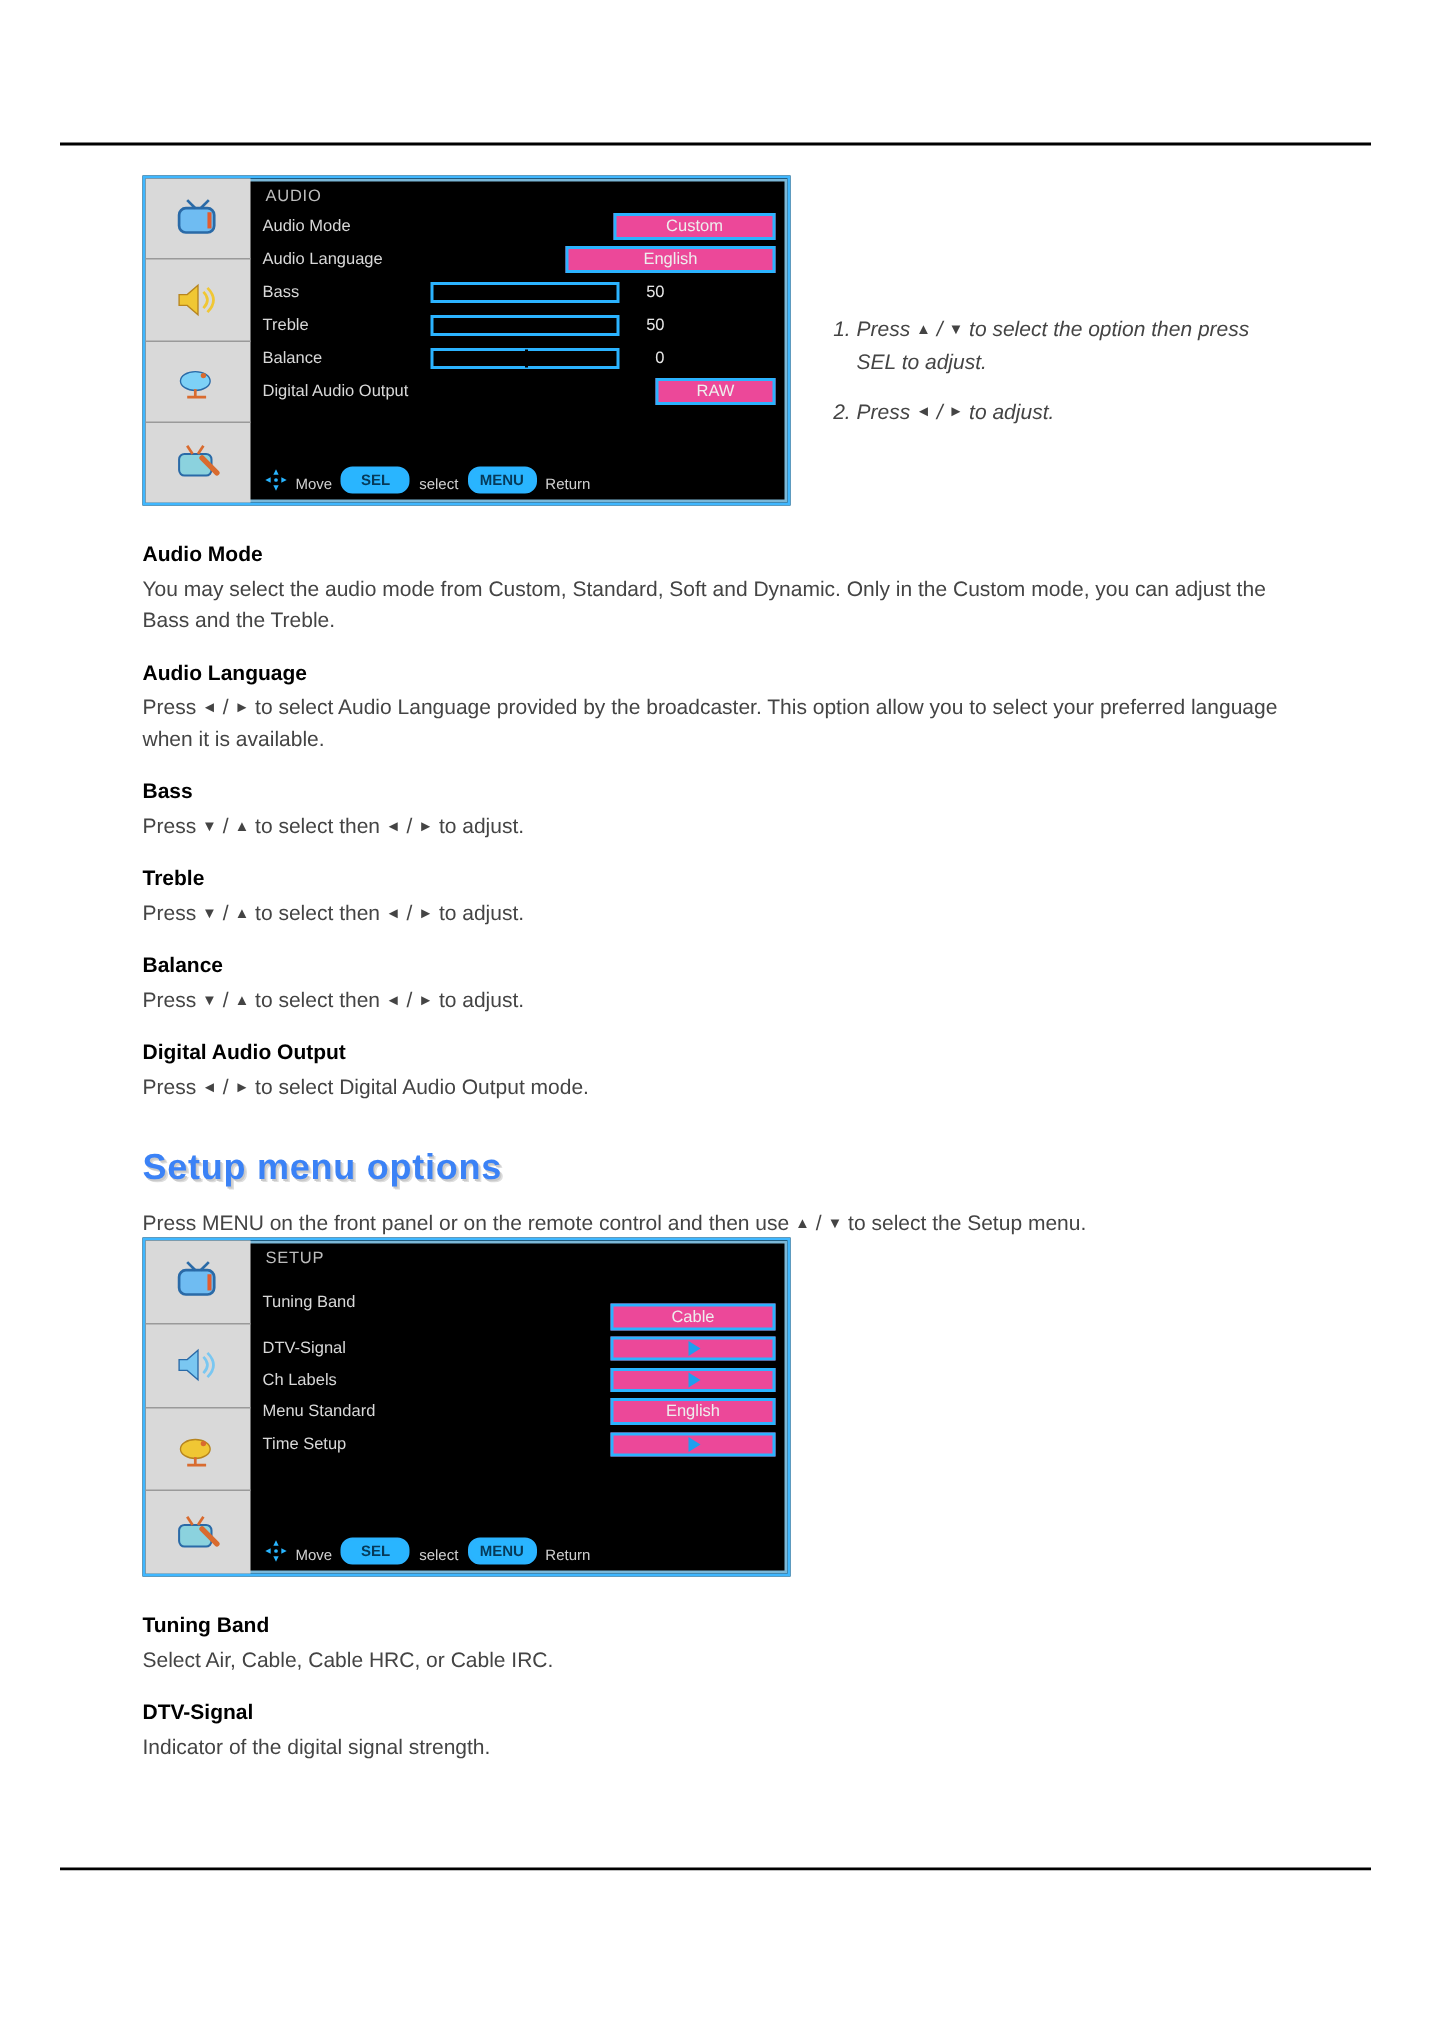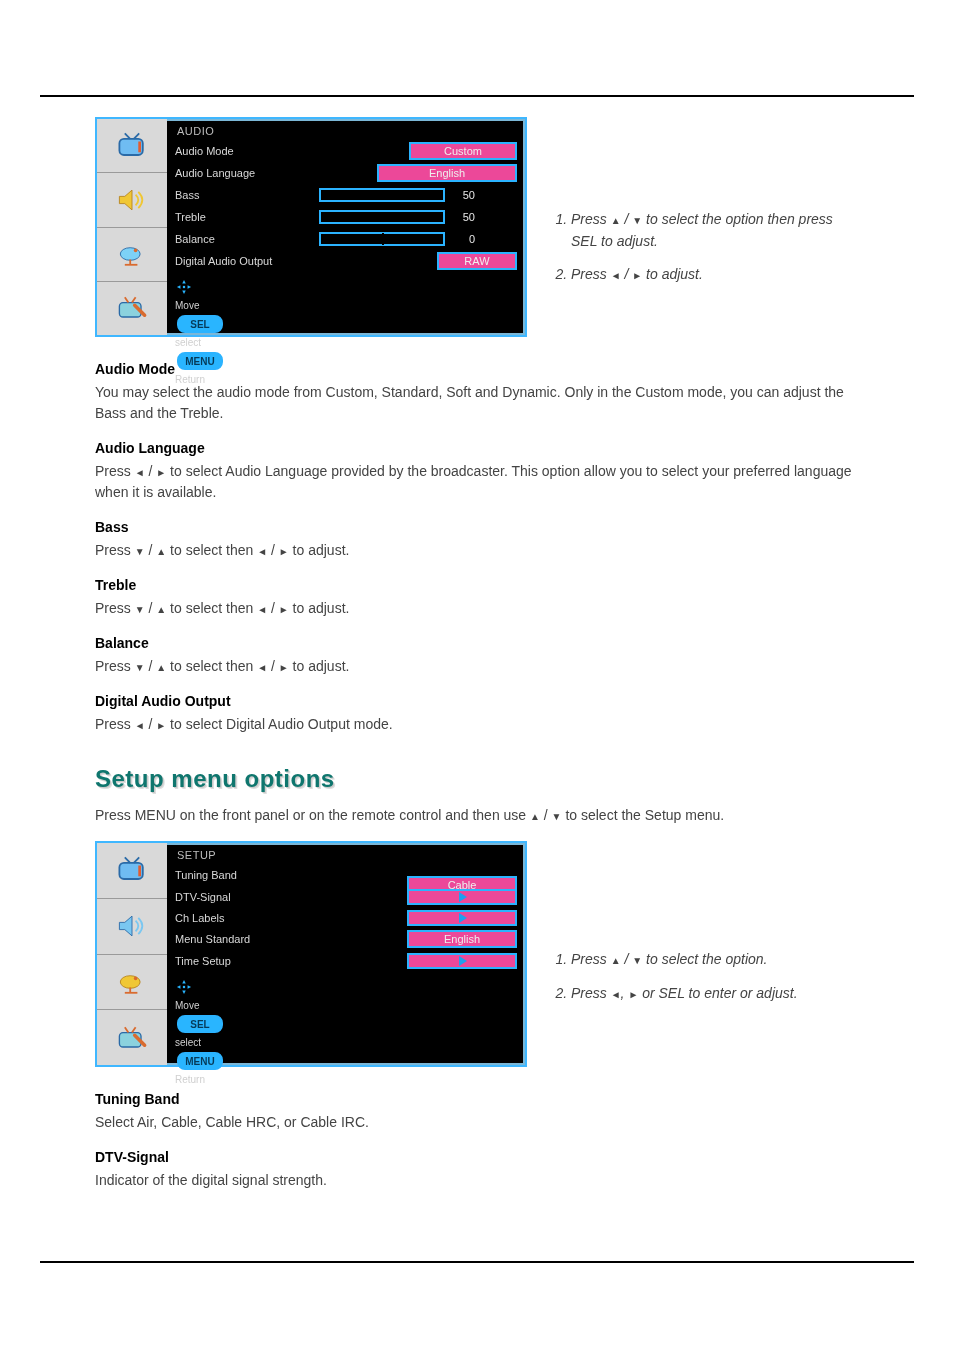--- a/index.html
+++ b/index.html
@@ -72,21 +72,20 @@
     text-align: center;
     font-size: 11px;
     color: #eee;
     flex: 1;
   }
   .slider-wrap {
     flex: 1;
     display: flex;
     align-items: center;
     gap: 0;
-    margin-left: 32px;
   }
   .slider-track {
     border: 2px solid #2bb3ff;
     width: 128px;
     height: 14px;
     background: #000;
     position: relative;
   }
   .slider-fill {
     height: 100%;
@@ -116,27 +115,26 @@
     display: inline-flex;
     align-items: center;
     justify-content: center;
     color: #063a58;
     font-size: 10px;
     font-weight: bold;
     margin: 0 2px;
   }
   .osd-footer {
     display: flex;
-    align-items: flex-start;
+    align-items: flex-end;
     gap: 4px;
     padding: 6px 8px 6px 8px;
     color: #d0d0d0;
     font-size: 10px;
     margin-top: auto;
-    flex-direction: column;
   }
   .move-icon {
     width: 18px; height: 18px;
     display: inline-flex;
     align-items: center;
     justify-content: center;
   }
   .play-arrow {
     display: inline-block;
     width: 0; height: 0;
@@ -156,25 +154,25 @@
   .instr-col ol { list-style: decimal; padding-left: 20px; }
   .instr-col li { margin-bottom: 12px; font-style: italic; }
   .inline-arrow { font-size: 10px; vertical-align: middle; }
   .section-body { margin-top: 8px; }
   .def-item { margin-bottom: 14px; font-size: 14px; color: #444; line-height: 1.5; }
   .def-item .label { font-weight: bold; color: #000; display: block; margin-bottom: 2px; }
   h2.section-title {
     font-size: 24px;
     font-weight: 900;
     letter-spacing: 0.5px;
-    color: #0f766e;
+    color: #3b82f6;
     text-shadow: 1px 1px 0 #c9c9c9, 2px 2px 0 #dedede;
     margin: 30px 0 14px 0;
   }
-  .intro-line { font-size: 14px; color: #444; margin-bottom: 18px; }
+  .intro-line { font-size: 14px; color: #444; margin-bottom: 2px; }
   .bottom-rule {
     border: none;
     border-top: 2px solid #000;
     margin-top: 70px;
   }
 </style>
 </head>
 <body>
 
 <hr class="page-rule">
@@ -402,30 +400,20 @@
           </span>
           <span>Move</span>
           <span class="pill">SEL</span>
           <span>select</span>
           <span class="pill">MENU</span>
           <span>Return</span>
         </div>
       </div>
     </div>
 
-    <div class="instr-col" style="padding-top:108px;">
-      <ol>
-        <li>
-          <span>Press </span><span class="inline-arrow">▲</span> / <span class="inline-arrow">▼</span><span> to select the option.</span>
-        </li>
-        <li>
-          <span>Press </span><span class="inline-arrow">◄</span><span>, </span><span class="inline-arrow">►</span><span> or SEL to enter or adjust.</span>
-        </li>
-      </ol>
-    </div>
   </div>
 
   <div class="section-body" style="margin-top:18px;">
     <div class="def-item">
       <span class="label">Tuning Band</span>
       <span>Select Air, Cable, Cable HRC, or Cable IRC.</span>
     </div>
     <div class="def-item">
       <span class="label">DTV-Signal</span>
       <span>Indicator of the digital signal strength.</span>

